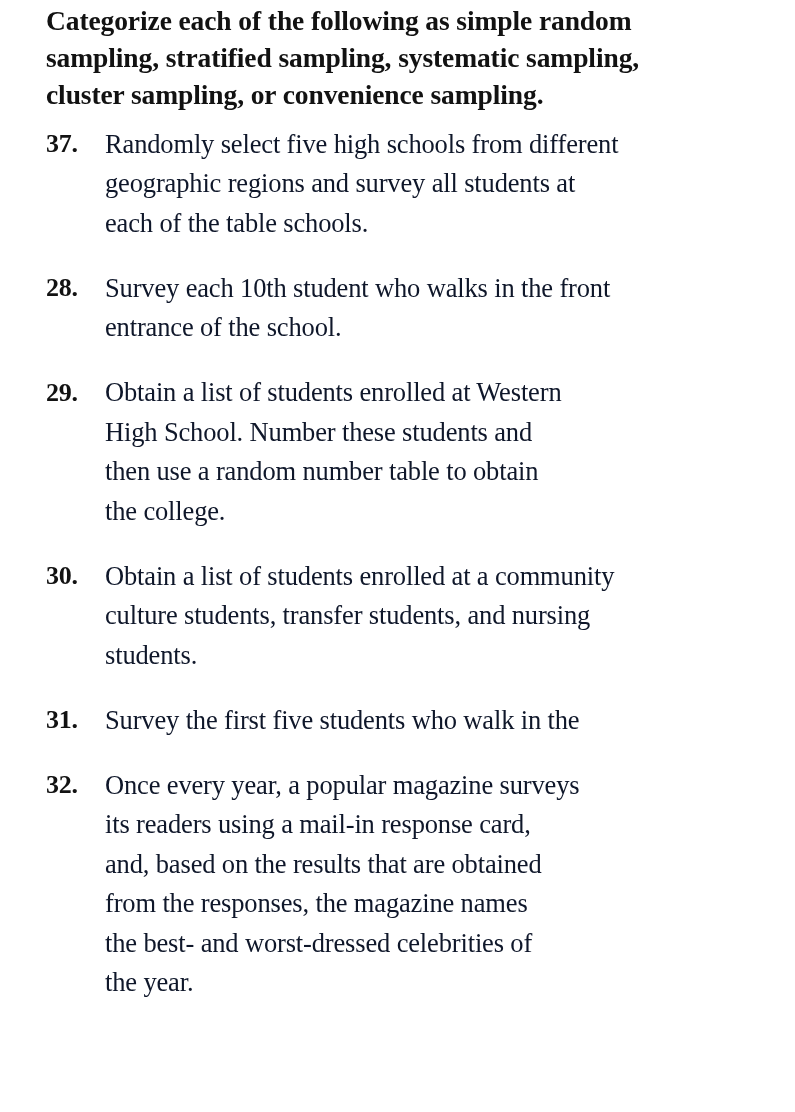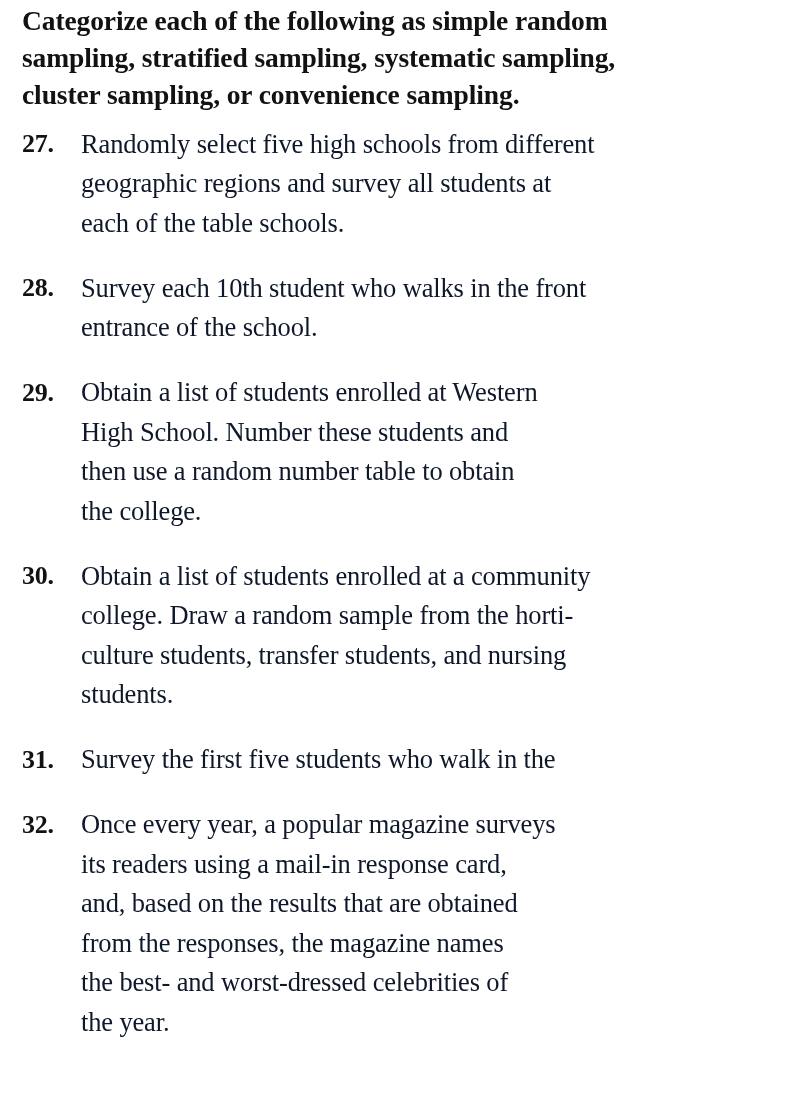--- a/index.html
+++ b/index.html
@@ -14,21 +14,21 @@
     color: #1a1a1a;
     overflow: hidden;
   }
 
   .page {
     position: relative;
     width: 795px;
     height: 1112px;
     background: #ffffff;
     box-sizing: border-box;
-    padding: 2px 22px 0 22px;
+    padding: 2px 22px 0 46px;
   }
 
   
   .exercise-heading {
     font-weight: bold;
     font-size: 27.5px;
     line-height: 37px;
     letter-spacing: -0.1px;
     margin: 0 0 11px 0;
     padding: 0;
@@ -85,21 +85,21 @@
 
   <h1 class="exercise-heading">
     <span class="hline">Categorize each of the following as simple random</span>
     <span class="hline">sampling, stratified sampling, systematic sampling,</span>
     <span class="hline">cluster sampling, or convenience sampling.</span>
   </h1>
 
   <ol class="exercise-list">
 
     <li class="exercise-item">
-      <div class="item-number">27.</div>
+      <div class="item-number">37.</div>
       <div class="item-body">
         <span class="tline">Randomly select five high schools from different</span>
         <span class="tline">geographic regions and survey all students at</span>
         <span class="tline">each of the table schools.</span>
       </div>
     </li>
 
     <li class="exercise-item">
       <div class="item-number">28.</div>
       <div class="item-body">
@@ -115,21 +115,20 @@
         <span class="tline">High School. Number these students and</span>
         <span class="tline">then use a random number table to obtain</span>
         <span class="tline">the college.</span>
       </div>
     </li>
 
     <li class="exercise-item">
       <div class="item-number">30.</div>
       <div class="item-body">
         <span class="tline">Obtain a list of students enrolled at a community</span>
-        <span class="tline">college. Draw a random sample from the horti-</span>
         <span class="tline">culture students, transfer students, and nursing</span>
         <span class="tline">students.</span>
       </div>
     </li>
 
     <li class="exercise-item">
       <div class="item-number">31.</div>
       <div class="item-body">
         <span class="tline">Survey the first five students who walk in the</span>
       </div>

